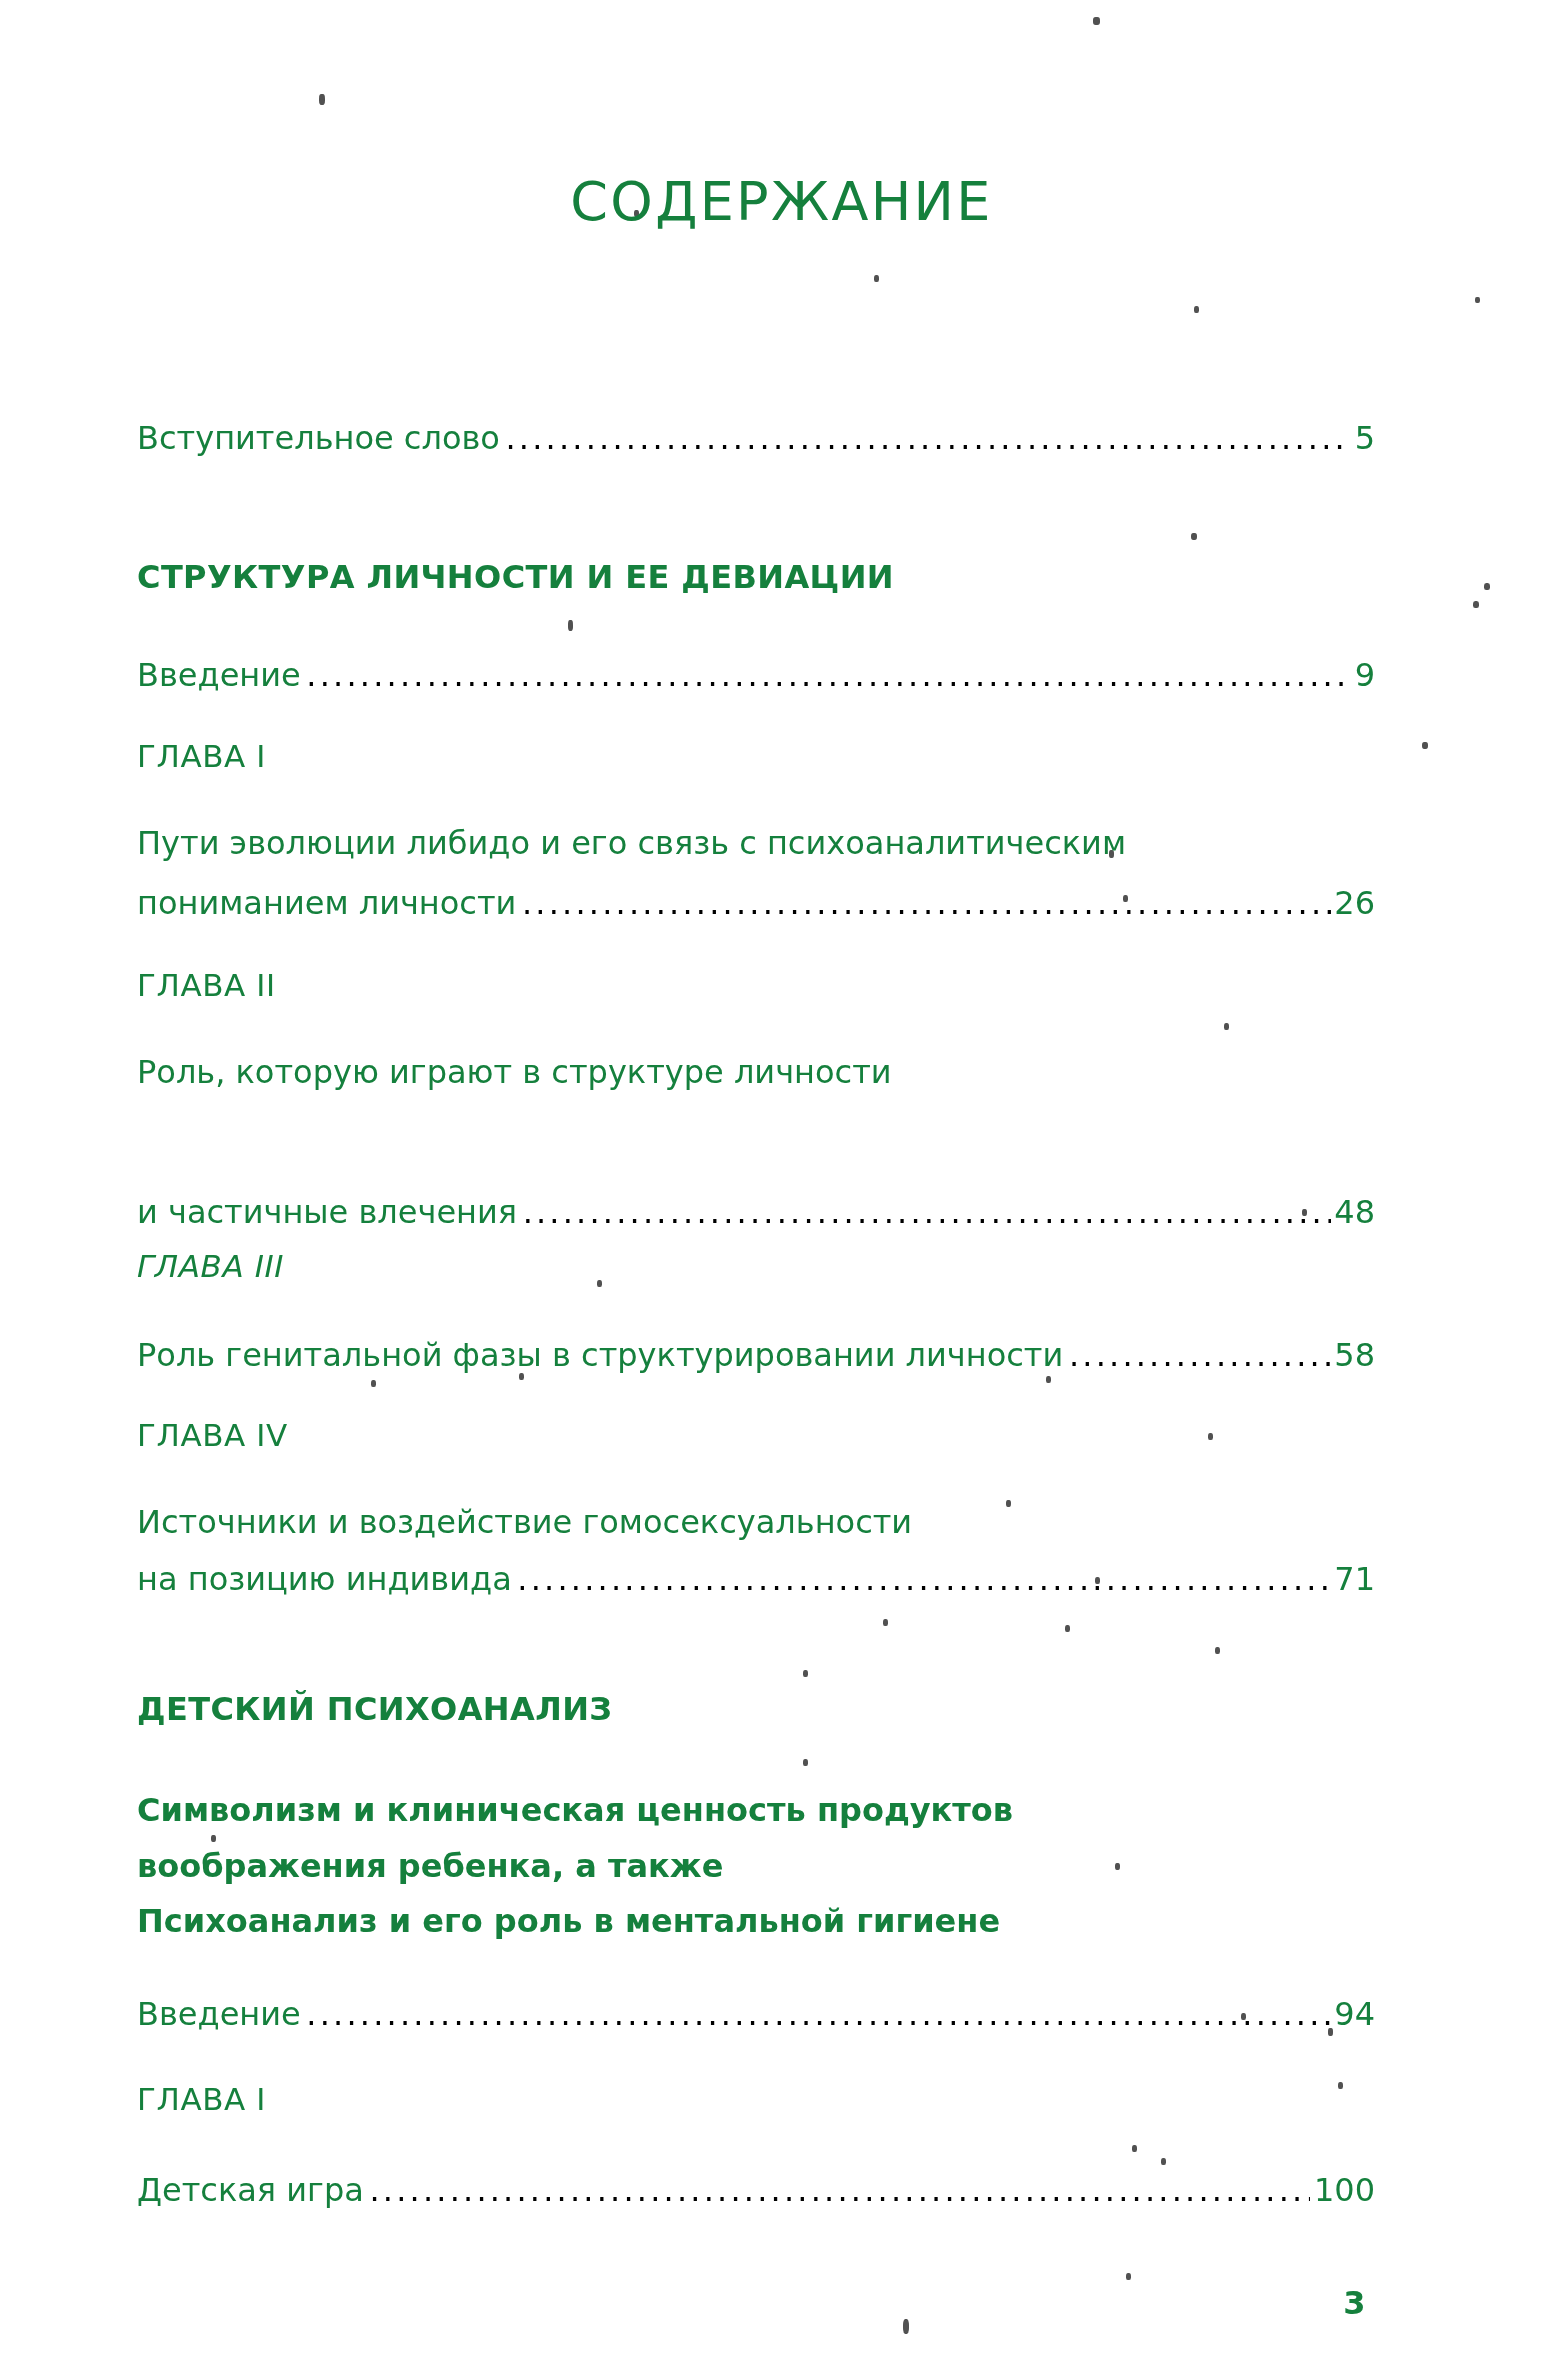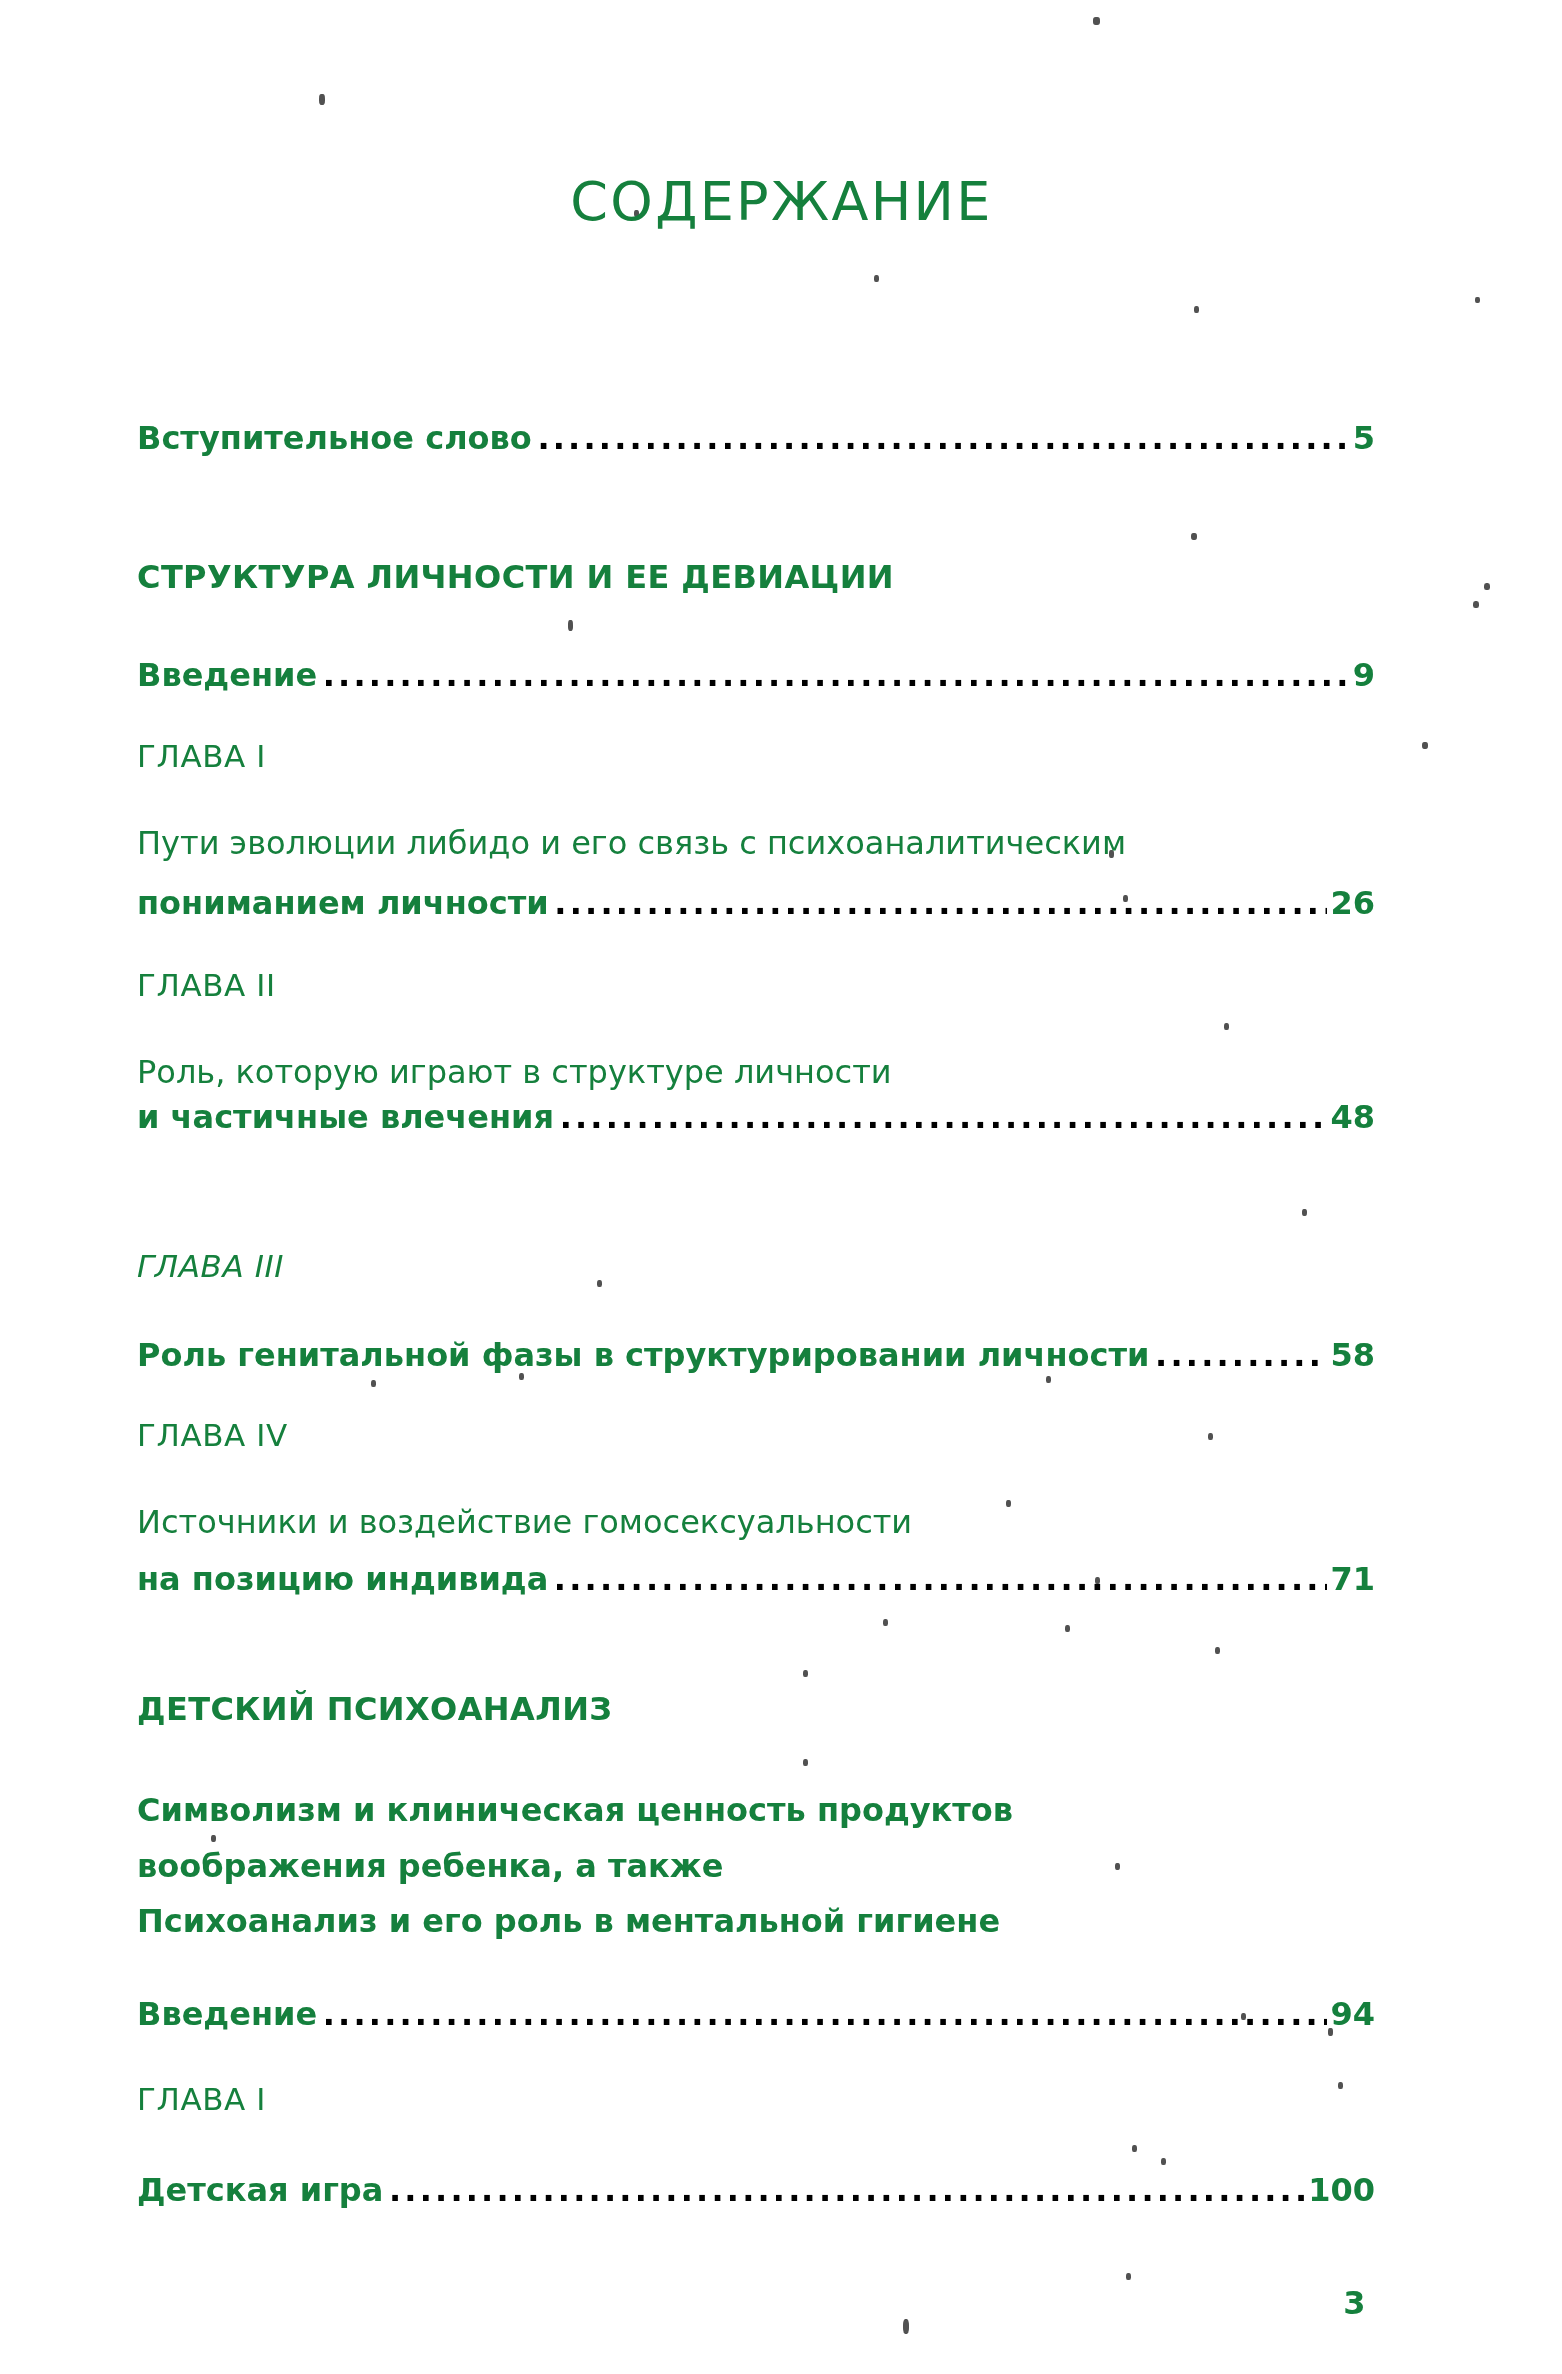--- a/index.html
+++ b/index.html
@@ -75,21 +75,21 @@
   }
 
   
   .entry {
     position: absolute;
     left: 137px;
     width: 1238px;
     display: flex;
     align-items: baseline;
     font-size: 32px;
-    font-weight: 700;
+    font-weight: 400;
   }
 
   .entry-text {
     white-space: nowrap;
     flex: 0 0 auto;
   }
 
   .leader {
     flex: 1 1 auto;
     overflow: hidden;
@@ -188,21 +188,21 @@
     <span class="entry-text">пониманием личности</span>
     <span class="leader"></span>
     <span class="entry-page">26</span>
   </div>
 
   <div class="block chapter-label" style="top:967px;">ГЛАВА II</div>
 
   <div class="block plain-line" style="top:1053px;">Роль, которую играют в структуре личности</div>
 
 
-  <div class="entry" style="top:1098px;">
+  <div class="entry" style="top:1193px;">
     <span class="entry-text">и частичные влечения</span>
     <span class="leader"></span>
     <span class="entry-page">48</span>
   </div>
 
   <div class="block chapter-label" style="top:1248px;font-style:italic;">ГЛАВА III</div>
 
   <div class="entry" style="top:1336px;">
     <span class="entry-text">Роль генитальной фазы в структурировании личности</span>
     <span class="leader"></span>

